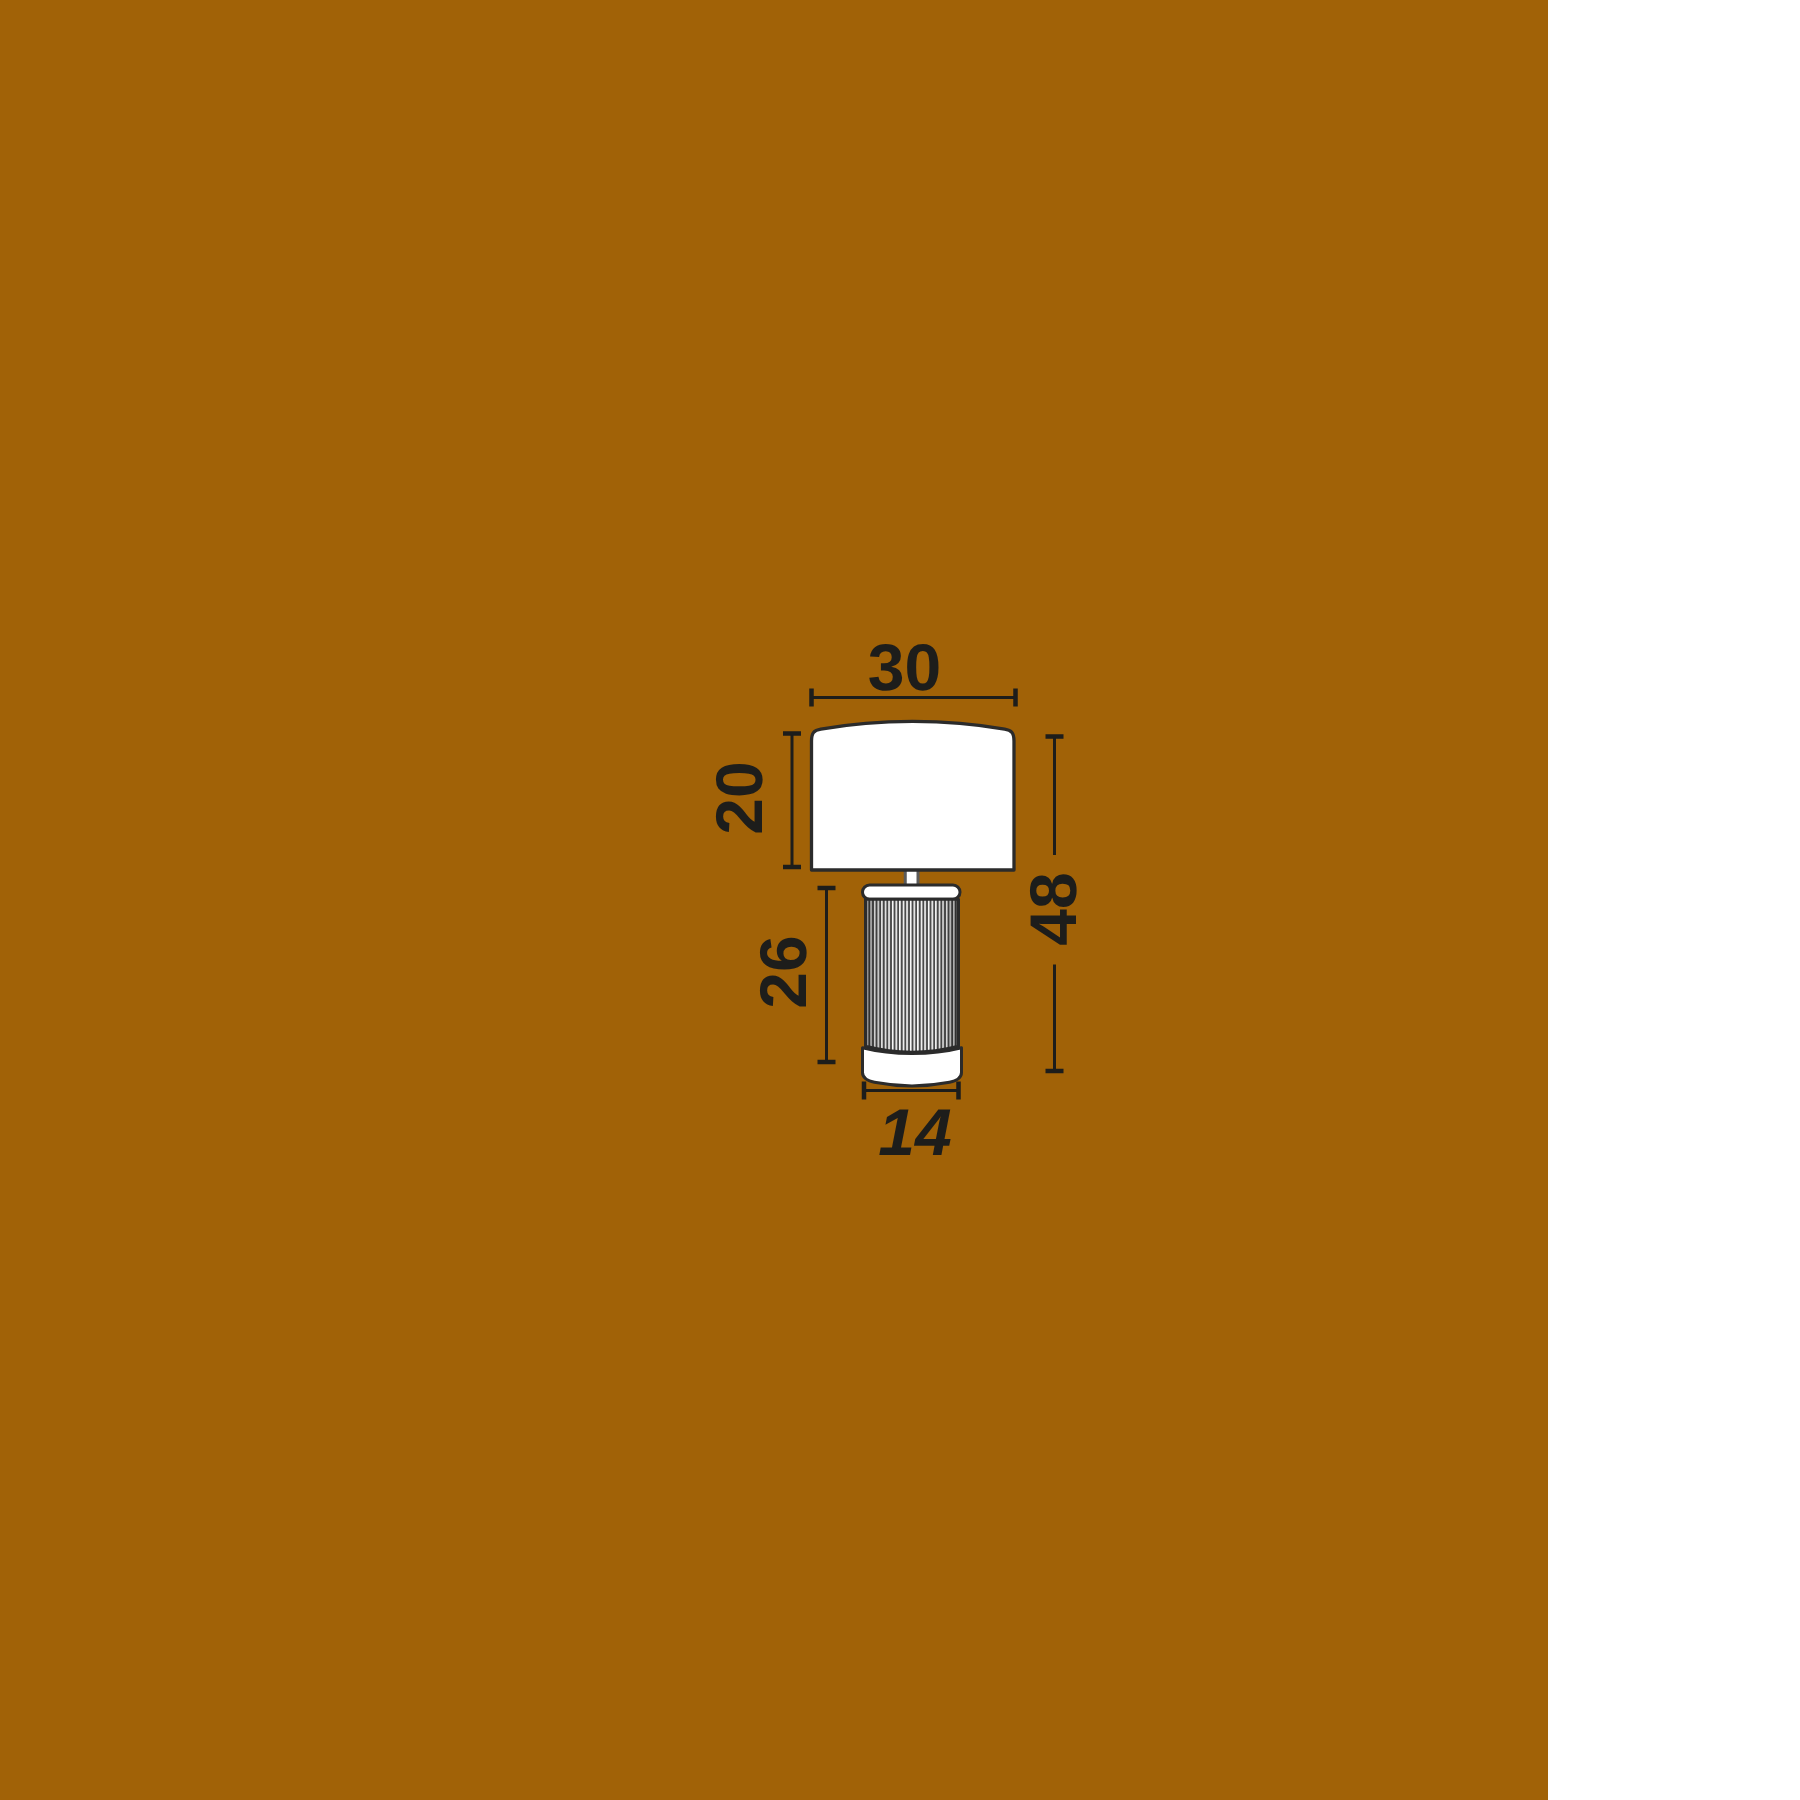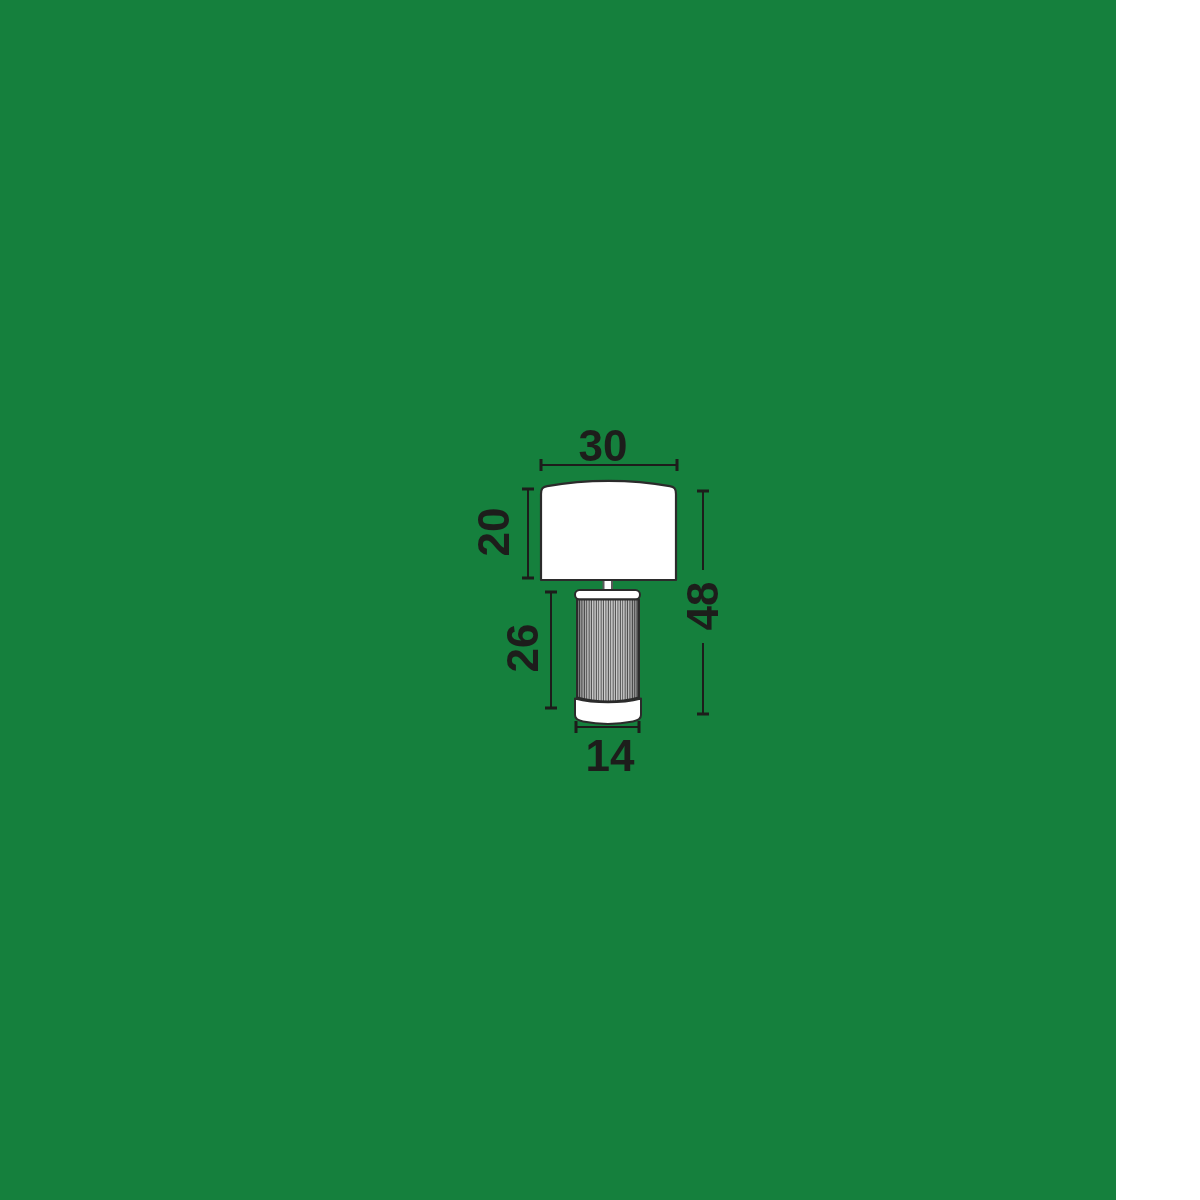--- a/index.html
+++ b/index.html
@@ -2,23 +2,23 @@
 <html><head>
 <meta charset="utf-8">
 <style>
   html, body {
     margin: 0;
     padding: 0;
     background: #ffffff;
   }
   .canvas {
     position: relative;
-    width: 1116px;
+    width: 1032px;
     height: 1200px;
-    background: #15803d;
+    background: #a16207;
     overflow: hidden;
     font-family: "Liberation Sans", sans-serif;
   }
   .lineart {
     position: absolute;
     left: 0;
     top: 0;
   }
   .dim-label {
     position: absolute;
@@ -114,15 +114,15 @@
   </svg>
 
   <div class="dim-label" style="left:603px; top:446px;">30</div>
 
   <div class="dim-label rot" style="left:494px; top:532px;">20</div>
 
   <div class="dim-label rot" style="left:523px; top:648px;">26</div>
 
   <div class="dim-label rot" style="left:703px; top:606px;">48</div>
 
-  <div class="dim-label" style="left:610px; top:756px;">14</div>
+  <div class="dim-label" style="left:610px; top:756px;font-style:italic;">14</div>
 
 </div>
 
 </body></html>

